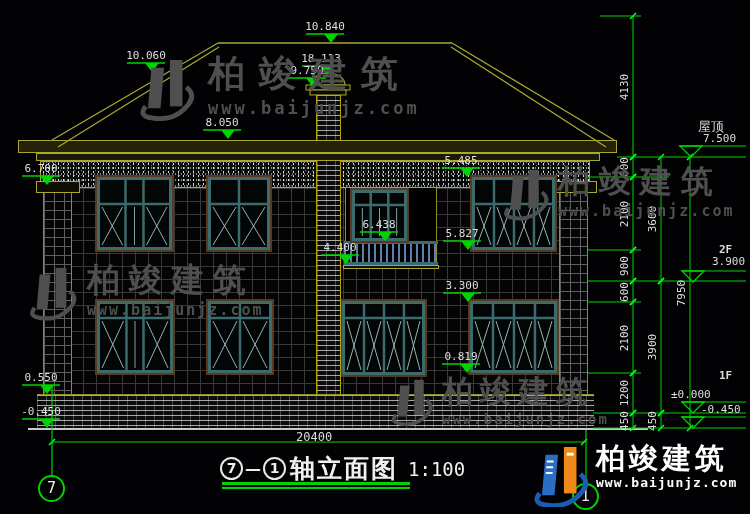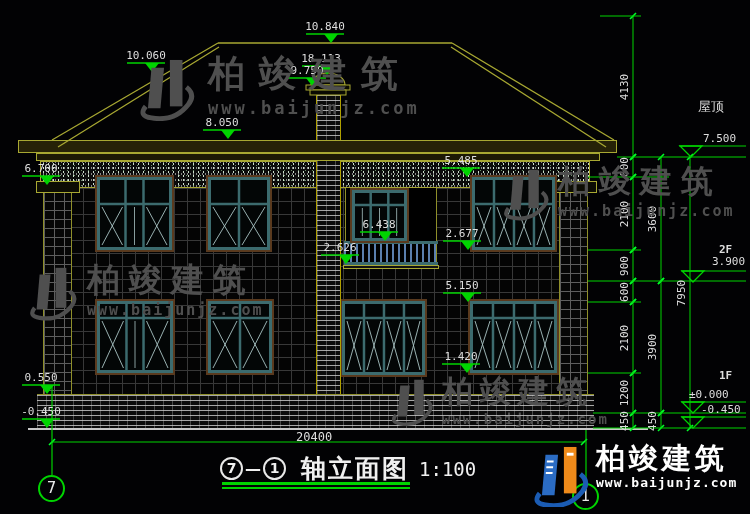--- a/index.html
+++ b/index.html
@@ -41,21 +41,21 @@
   .wm{position:absolute;display:flex;align-items:flex-start;color:#4f4f4f;z-index:40;}
   .wm .txt{display:flex;flex-direction:column;}
   .wm .chars{font-weight:bold;line-height:1.05;white-space:nowrap;}
   .wm .url{font-weight:bold;white-space:nowrap;font-family:"DejaVu Sans Mono","Liberation Mono",monospace;}
   .wm svg{flex:none;}
   
   #titlebar{position:absolute;left:220px;top:452px;display:flex;align-items:center;z-index:45;color:#f0f0f0;}
   .axcirc{display:inline-block;width:23px;height:23px;border:2px solid #e8e8e8;border-radius:50%;
           text-align:center;line-height:19px;font-size:14px;font-weight:bold;
           font-family:"DejaVu Sans",sans-serif;}
-  #title-name{font-size:25px;font-weight:bold;letter-spacing:2px;margin-left:15px;}
+  #title-name{font-size:25px;font-weight:bold;letter-spacing:2px;margin-left:4px;}
   #title-scale{font-size:19px;margin-left:10px;font-family:"DejaVu Sans Mono",monospace;}
   #title-dash{font-size:16px;margin:0 2px;font-weight:bold;}
   .underline{position:absolute;background:#00d400;z-index:45;}
   
   .bubble{position:absolute;border:2px solid #00d400;border-radius:50%;width:27px;height:27px;
           color:#e8e8e8;text-align:center;font-size:15px;line-height:23px;z-index:20;
           font-family:"DejaVu Sans",sans-serif;}
   
   #footer-logo{position:absolute;left:532px;top:443px;display:flex;align-items:flex-start;z-index:50;}
   #footer-logo .txt{margin-left:6px;color:#fff;}
@@ -319,32 +319,32 @@
       <div class="vlab" style="left: 652px; top: 420.5px;">450</div>
       <div class="vlab" style="left: 681px; top: 292.5px;">7950</div>
       <div class="mlab" style="left: 299px; top: 21px;">10.840</div>
       <div class="mlab" style="left: 120px; top: 50px;">10.060</div>
       <div class="mlab" style="left: 295px; top: 53px;">18.113</div>
       <div class="mlab" style="left: 281px; top: 65px;">9.750</div>
       <div class="mlab" style="left: 196px; top: 117px;">8.050</div>
       <div class="mlab" style="left: 15px; top: 163px;">6.700</div>
       <div class="mlab" style="left: 435px; top: 155px;">5.485</div>
       <div class="mlab" style="left: 353px; top: 219px;">6.438</div>
-      <div class="mlab" style="left: 436px; top: 228px;">2.677</div>
-      <div class="mlab" style="left: 314px; top: 242px;">2.626</div>
-      <div class="mlab" style="left: 436px; top: 280px;">5.150</div>
-      <div class="mlab" style="left: 435px; top: 351px;">1.420</div>
+      <div class="mlab" style="left: 436px; top: 228px;">5.827</div>
+      <div class="mlab" style="left: 314px; top: 242px;">4.400</div>
+      <div class="mlab" style="left: 436px; top: 280px;">3.300</div>
+      <div class="mlab" style="left: 435px; top: 351px;">0.819</div>
       <div class="mlab" style="left: 15px; top: 372px;">0.550</div>
       <div class="mlab" style="left: 15px; top: 406px;">-0.450</div>
-      <div class="lab cn" style="left: 698px; top: 100px;">屋顶</div>
+      <div class="lab cn" style="left: 698px; top: 120px;">屋顶</div>
       <div class="lab" style="left: 703px; top: 133px;">7.500</div>
       <div class="lab flr" style="left: 719px; top: 244px;">2F</div>
       <div class="lab" style="left: 712px; top: 256px;">3.900</div>
       <div class="lab flr" style="left: 719px; top: 370px;">1F</div>
-      <div class="lab" style="left: 689px; top: 389px;">±0.000</div>
+      <div class="lab" style="left: 671px; top: 389px;">±0.000</div>
       <div class="lab" style="left: 701px; top: 404px;">-0.450</div>
       <div class="lab" style="left: 296px; top: 431px; font-size: 12px;">20400</div>
     </div>
 
   <div class="bubble" style="left:38px;top:475px;">7</div>
   <div class="bubble" style="left:572px;top:483px;">1</div>
 
   <div class="wm" style="left:138px;top:55px;">
     <svg width="58" height="66" viewBox="0 0 60 66">
         <use href="#bjmark"></use>

